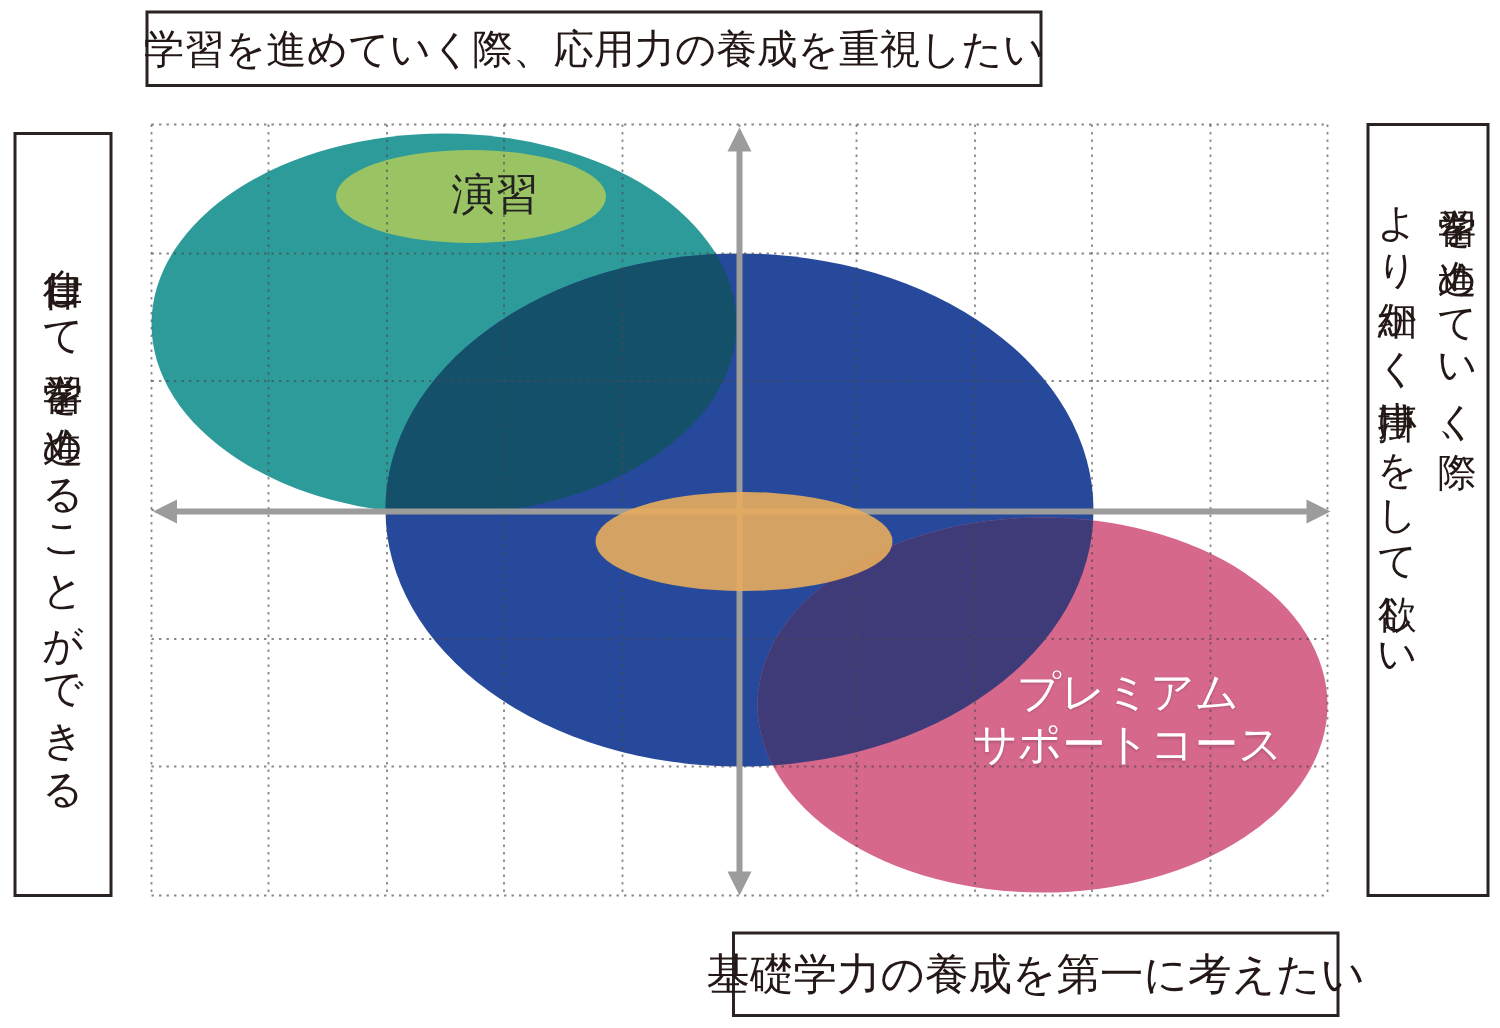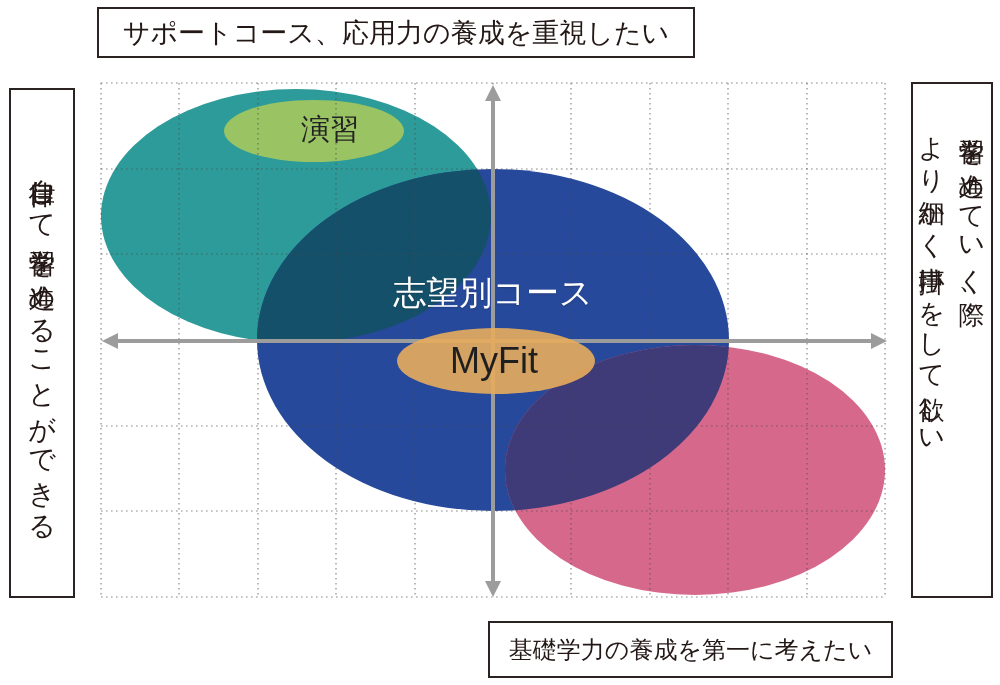--- a/index.html
+++ b/index.html
@@ -7,21 +7,21 @@
     position:relative;width:1000px;height:685px;background:#ffffff;overflow:hidden;
     font-family:"Liberation Sans","DejaVu Sans",sans-serif;
   }
   .stage svg{position:absolute;left:0;top:0;}
   .axis-box{
     position:absolute;box-sizing:border-box;border:2.5px solid #2A2321;background:#ffffff;
     color:#231815;display:flex;align-items:center;justify-content:center;
   }
   .axis-box.h{white-space:nowrap;}
   #box-top{left:97px;top:7px;width:598px;height:51px;font-size:27px;}
-  #box-bottom{left:488px;top:621px;width:405px;height:57px;font-size:24px;}
+  #box-bottom{left:488px;top:621px;width:405px;height:57px;font-size:29px;}
   #box-left{left:9px;top:88px;width:66px;height:510px;font-size:27px;}
   #box-right{left:911px;top:82px;width:82px;height:516px;font-size:26px;align-items:flex-start;padding-top:34px;}
   .vtext{writing-mode:vertical-rl;letter-spacing:2px;line-height:40px;}
   #box-right .vtext div{margin:0;}
   .bubble-label{
     position:absolute;transform:translate(-50%,-50%);white-space:nowrap;text-align:center;
   }
   .lbl-white{color:#ffffff;text-shadow:0 1px 2px rgba(0,0,0,0.18);}
   #lbl-ex{left:263px;top:186px;font-size:33px;}
   #lbl-enshu{left:314px;top:130px;font-size:29px;color:#222222;margin-left:16px;}
@@ -84,25 +84,27 @@
         <line x1="493" y1="97" x2="493" y2="585" stroke="#9C9C9C" stroke-width="4"></line>
         <polygon points="493,85 485,101 501,101" fill="#9C9C9C"></polygon>
         <polygon points="493,597 485,581 501,581" fill="#9C9C9C"></polygon>
       </g>
     </g>
 
     <ellipse cx="496" cy="361" rx="99" ry="33" fill-opacity="0.9" fill="#E8AC5C"></ellipse>
   </svg>
 
   <div class="bubble-label" id="lbl-enshu">演習</div>
-  <div class="bubble-label lbl-white" id="lbl-shibou">志望別コース</div>
-  <div class="bubble-label" id="lbl-myfit">MyFit</div>
+  <div class="bubble-label lbl-white" id="lbl-premium">
+    <div>プレミアム</div>
+    <div>サポートコース</div>
+  </div>
 
   <div class="axis-box h" id="box-top">
-    <span>サポートコース、応用力の養成を重視したい</span>
+    <span>学習を進めていく際、応用力の養成を重視したい</span>
   </div>
   <div class="axis-box h" id="box-bottom">
     <span>基礎学力の養成を第一に考えたい</span>
   </div>
   <div class="axis-box" id="box-left">
     <span class="vtext">自律して学習を進めることができる</span>
   </div>
   <div class="axis-box" id="box-right">
     <div class="vtext">
       <div>学習を進めていく際、</div>

